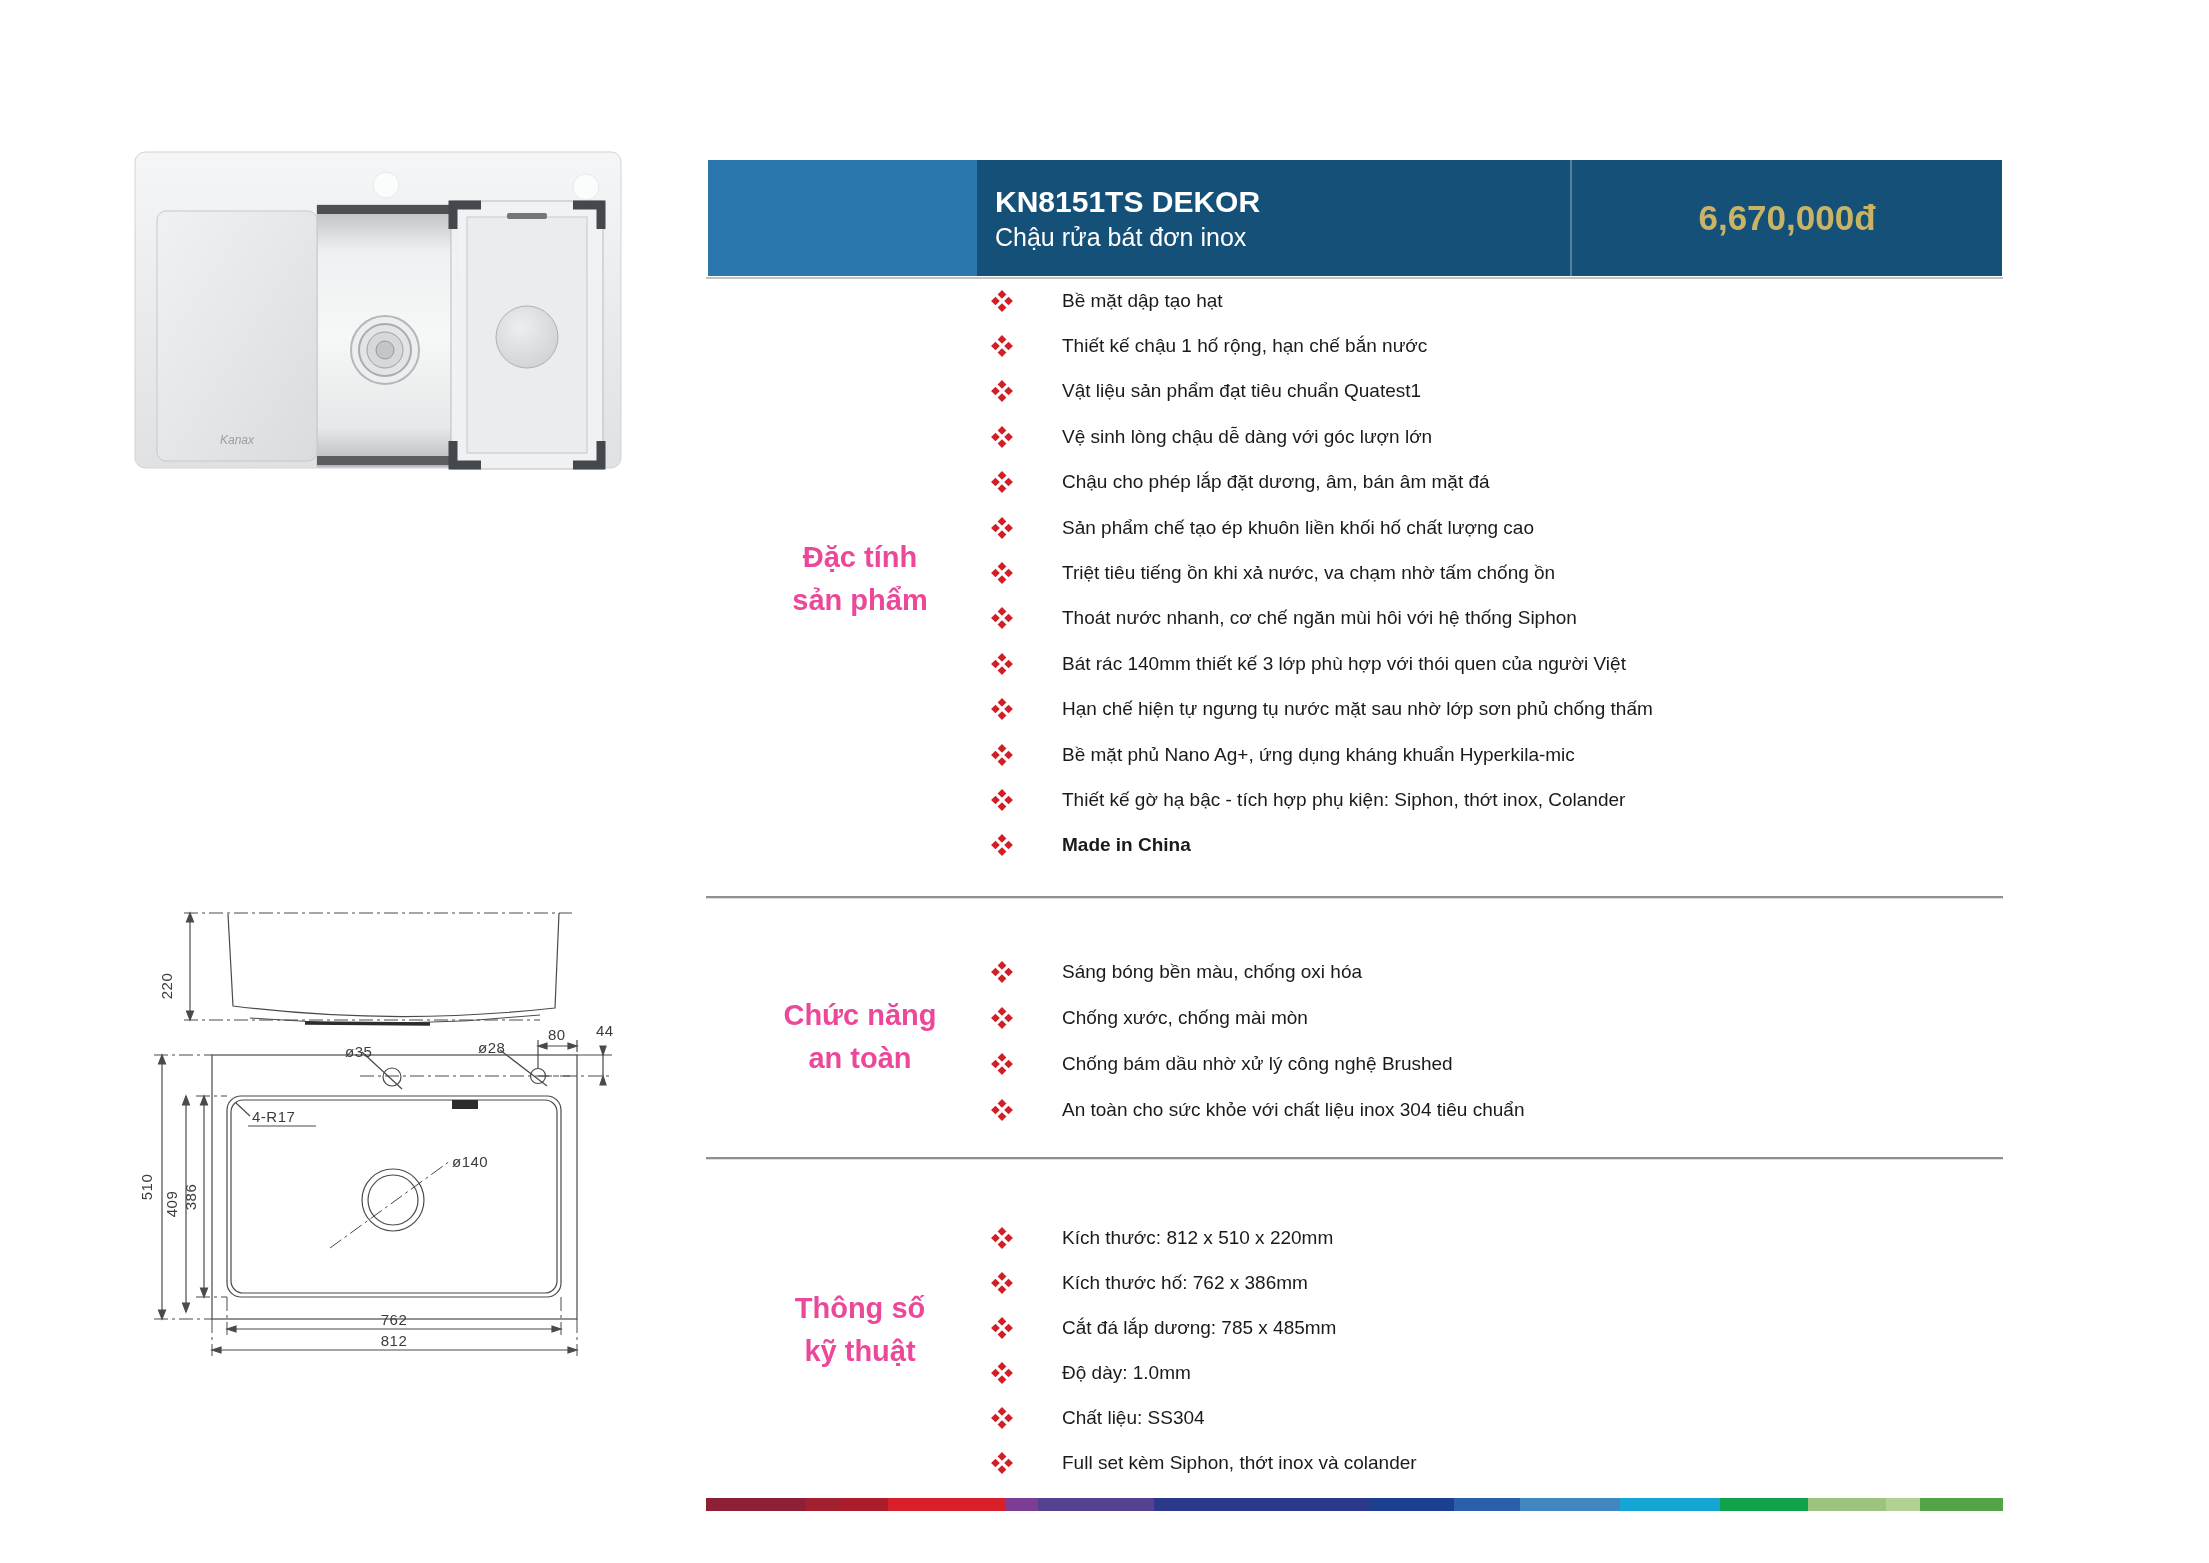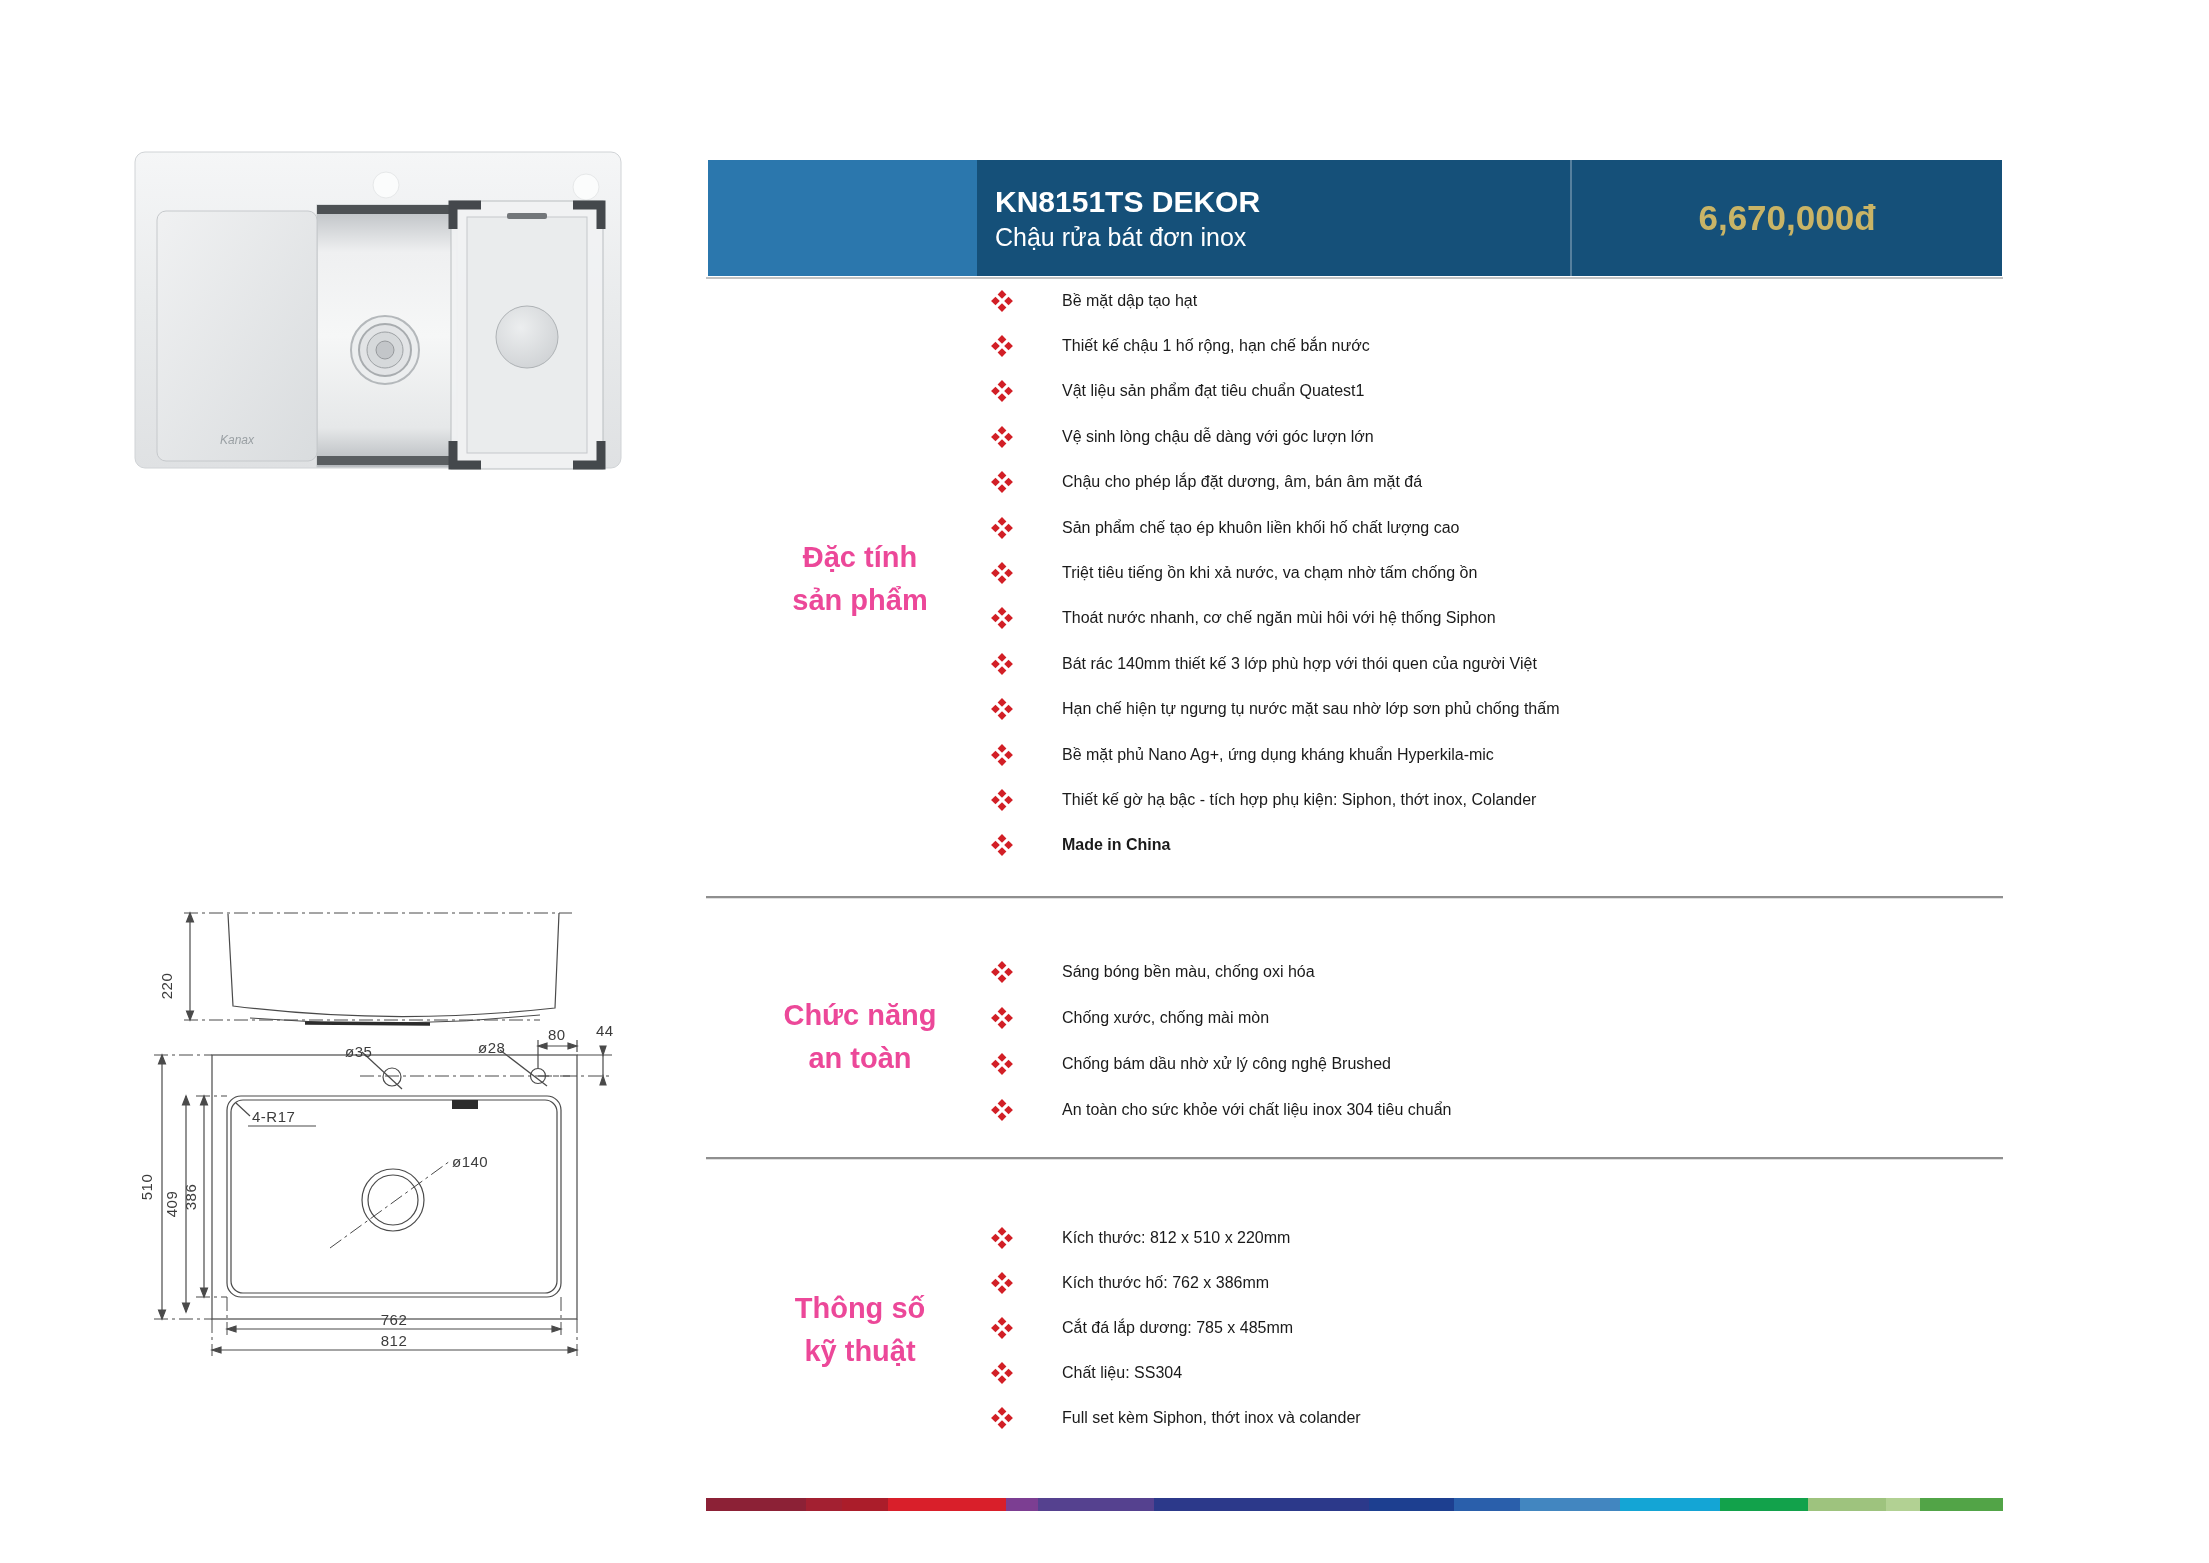--- a/index.html
+++ b/index.html
@@ -29,21 +29,21 @@
   
   .list{left:990px;width:1010px;display:flex;flex-direction:column;}
   .list-0{top:278px;}
   .list-1{top:949px;}
   .list-2{top:1215px;}
   .list-0 .row{height:45.4px;}
   .list-1 .row{height:46px;text-align:right;}
   .list-2 .row{height:45px;}
   .row{display:flex;align-items:center;}
   .dia{width:30px;display:flex;align-items:center;}
-  .txt{margin-left:42px;font-size:16px;white-space:nowrap;}
+  .txt{margin-left:42px;font-size:19px;white-space:nowrap;}
 
   
   .divider{left:706px;width:1297px;height:2px;background:#8f8f8f;border-bottom:1px solid #e0e0e0;}
   .div-1{top:896px;}
   .div-2{top:1157px;}
 
   
   .footer-bar{left:706px;top:1498px;width:1297px;height:13px;display:flex;}
   .footer-bar .seg{height:13px;}
 
@@ -360,20 +360,31 @@
     </div>
     <div class="row">
       <span class="dia">
         <svg width="24" height="24" viewBox="0 0 22 22" fill="#d21f26">
 <path d="M11 1 L15 5 L11 9 L7 5 Z"></path>
           <path d="M11 13 L15 17 L11 21 L7 17 Z"></path>
 <path d="M5 7 L9 11 L5 15 L1 11 Z"></path>
           <path d="M17 7 L21 11 L17 15 L13 11 Z"></path>
         </svg>
       </span>
+      <span class="txt">Độ dày: 1.0mm</span>
+    </div>
+    <div class="row">
+      <span class="dia">
+        <svg width="24" height="24" viewBox="0 0 22 22" fill="#d21f26">
+<path d="M11 1 L15 5 L11 9 L7 5 Z"></path>
+          <path d="M11 13 L15 17 L11 21 L7 17 Z"></path>
+<path d="M5 7 L9 11 L5 15 L1 11 Z"></path>
+          <path d="M17 7 L21 11 L17 15 L13 11 Z"></path>
+        </svg>
+      </span>
       <span class="txt">Chất liệu: SS304</span>
     </div>
     <div class="row">
       <span class="dia">
         <svg width="24" height="24" viewBox="0 0 22 22" fill="#d21f26">
 <path d="M11 1 L15 5 L11 9 L7 5 Z"></path>
           <path d="M11 13 L15 17 L11 21 L7 17 Z"></path>
 <path d="M5 7 L9 11 L5 15 L1 11 Z"></path>
           <path d="M17 7 L21 11 L17 15 L13 11 Z"></path>
         </svg>

